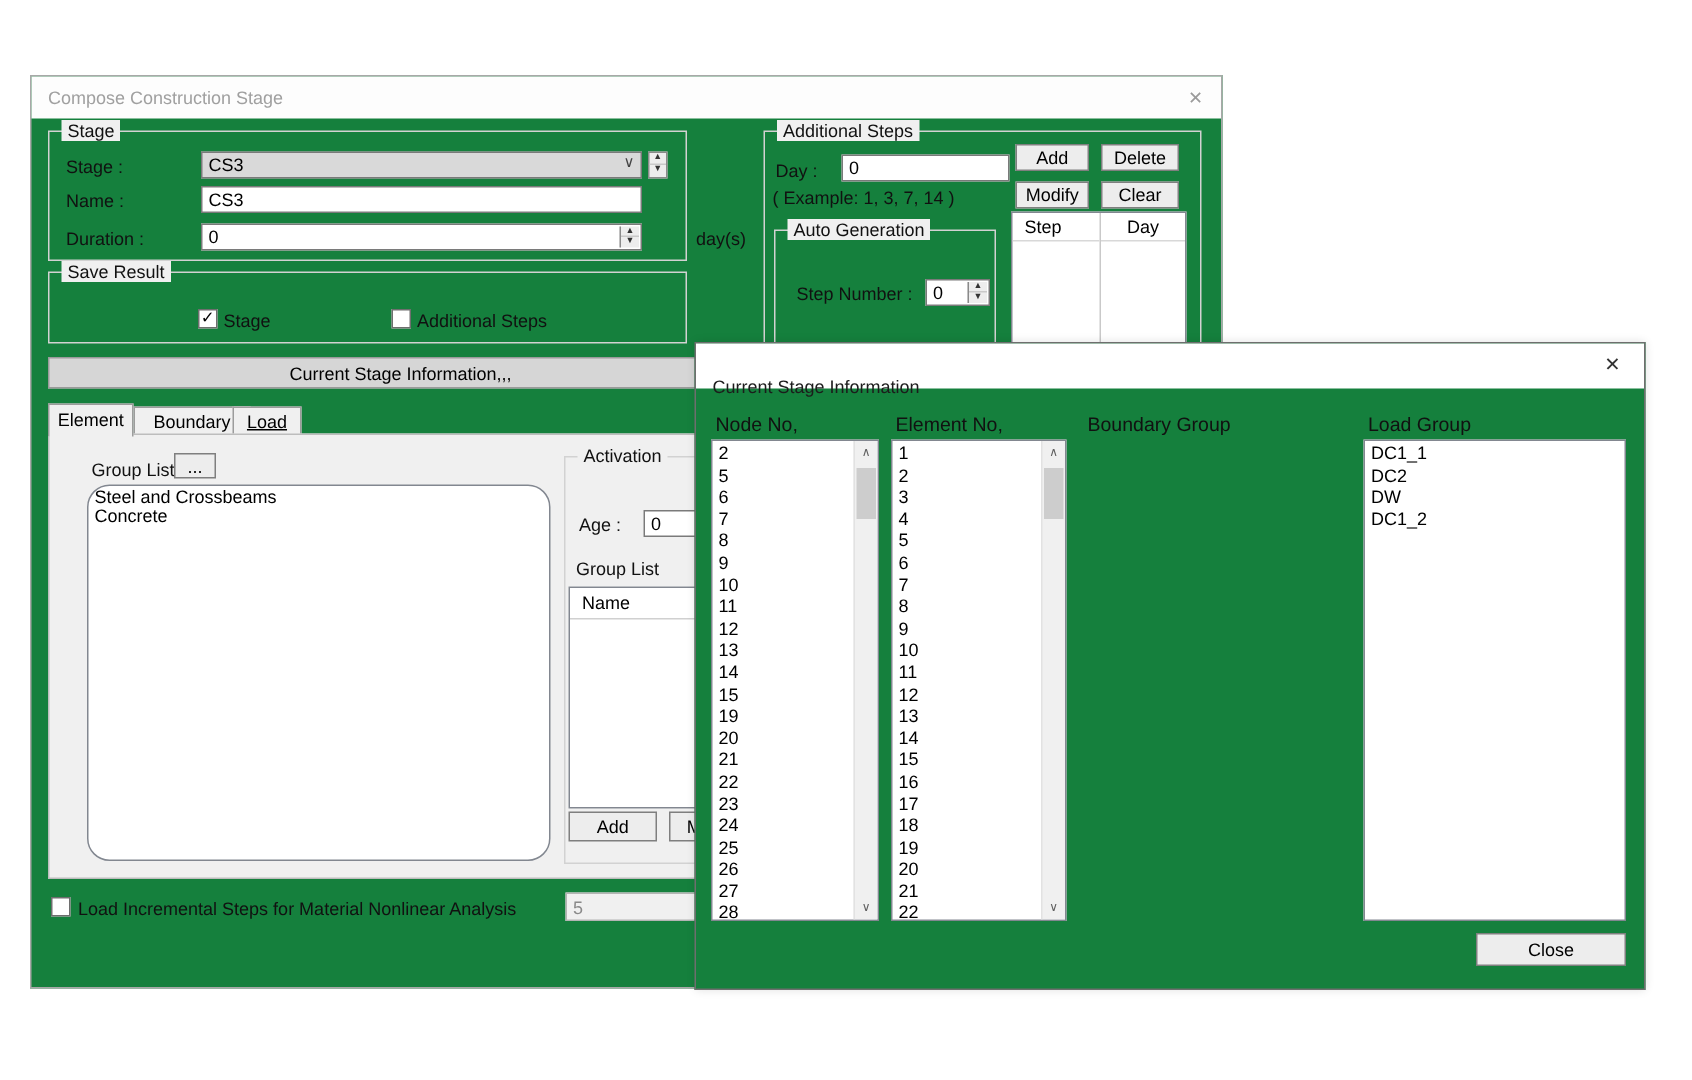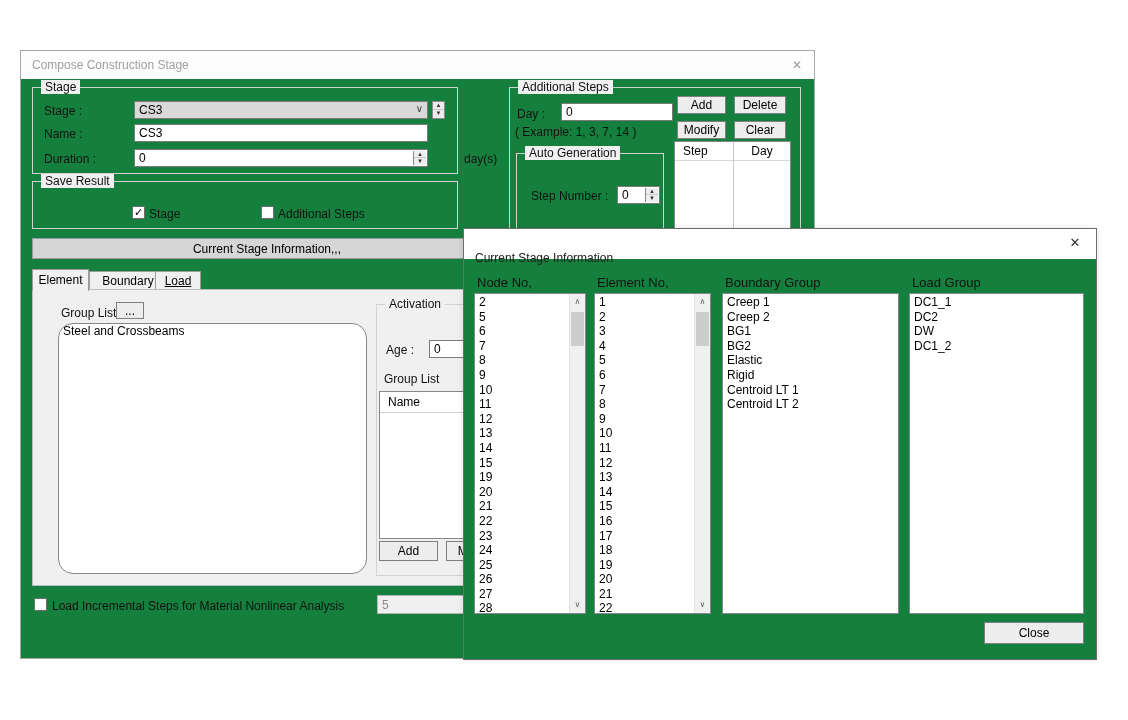--- a/index.html
+++ b/index.html
@@ -140,20 +140,21 @@
 
     <div class="tab active" style="left:11px; width:57px;">Element</div>
     <div class="tab" style="left:68px; width:78px;">Boundary</div>
     <div class="tab" style="left:134px; width:46px;text-decoration:underline;">Load</div>
     <div class="tabpage"></div>
 
     <span class="lbl" style="left:40px; top:255px;">Group List</span>
     <div class="btn" style="left:95px; top:251px; width:28px; height:17px;">...</div>
     <div class="listbox lb-tight" style="left:37px; top:272px; width:309px; height:251px; padding-top:1px;border-radius:15px;">
         <div class="li">Steel and Crossbeams</div>
+        <div class="li">Concrete</div>
       </div>
 
     <div class="group" style="left:355px; top:253px; width:196px; height:272px;">
       <span class="group-label">Activation</span>
     </div>
     <span class="lbl" style="left:365px; top:292px;">Age  :</span>
     <input class="tbox" style="left: 408px; top: 289px; width: 100px; height: 18px;" value="0">
     <span class="lbl" style="left:363px; top:321px;">Group List</span>
     <div class="listbox" style="left:358px; top:340px; width:132px; height:148px;">
       <div class="grid-header">Name</div>
@@ -230,30 +231,20 @@
         <div class="li">15</div>
         <div class="li">16</div>
         <div class="li">17</div>
         <div class="li">18</div>
         <div class="li">19</div>
         <div class="li">20</div>
         <div class="li">21</div>
         <div class="li">22</div>
       </div>
 
-    <div class="listbox lb-info" style="left:258px; top:64px; width:177px; height:321px; padding-top:1px;">
-        <div class="li">Creep 1</div>
-        <div class="li">Creep 2</div>
-        <div class="li">BG1</div>
-        <div class="li">BG2</div>
-        <div class="li">Elastic</div>
-        <div class="li">Rigid</div>
-        <div class="li">Centroid LT 1</div>
-        <div class="li">Centroid LT 2</div>
-      </div>
 
     <div class="listbox lb-info" style="left:445px; top:64px; width:175px; height:321px; padding-top:1px;">
         <div class="li">DC1_1</div>
         <div class="li">DC2</div>
         <div class="li">DW</div>
         <div class="li">DC1_2</div>
       </div>
 
     <div class="btn" style="left:520px; top:393px; width:100px; height:22px;">Close</div>
   </div>

